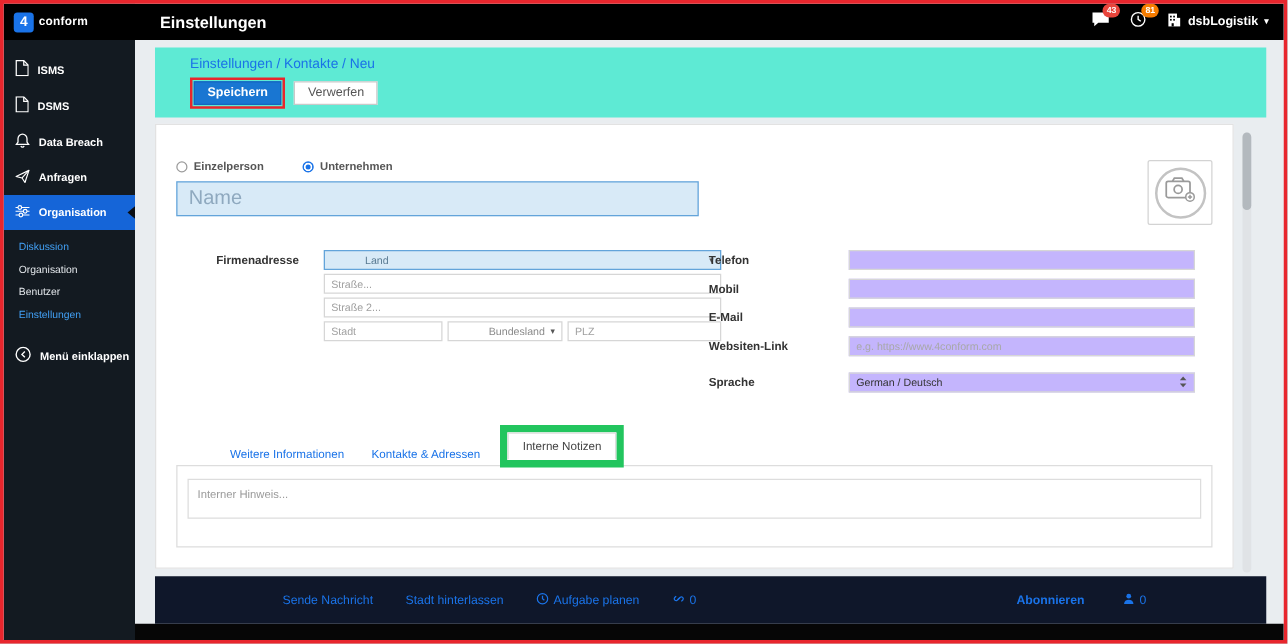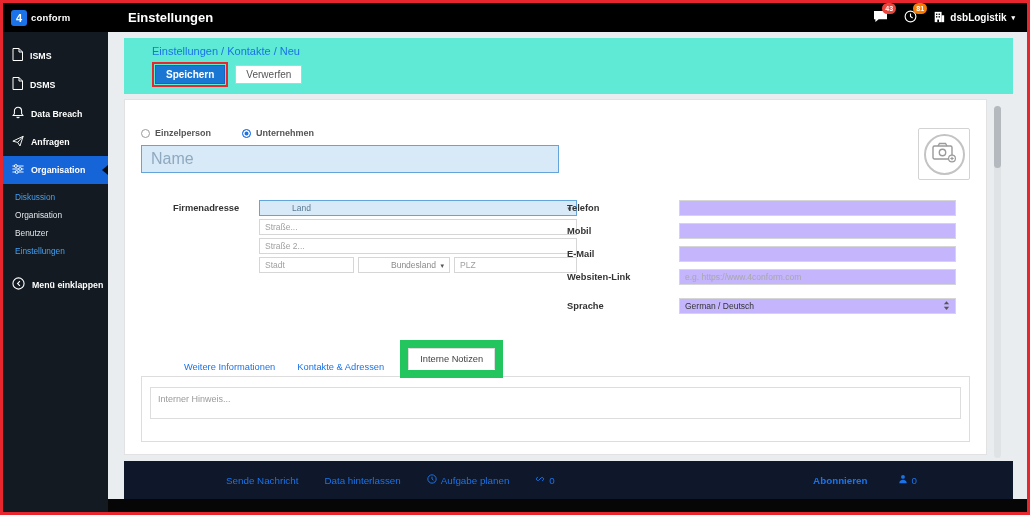--- a/index.html
+++ b/index.html
@@ -73,21 +73,21 @@
   .c-row { display:flex; align-items:center; }
   .c-label { width:112px; flex-shrink:0; font-size:9.3px; font-weight:bold; color:#333; }
   .c-field { flex:1; height:16px; border:1px solid #d6d6d6; font-size:8.5px; padding:0 5px; color:#666; font-family:inherit; background:#c4b5fd; }
   .c-field::placeholder { color:#a8a8a8; }
   .c-row.lang { margin-top:6px; }
   div.c-field { display:flex; align-items:center; justify-content:space-between; color:#333; cursor:pointer;text-align:right; }
 
   .tabs { display:flex; align-items:flex-end; margin-top:26px; padding-left:32px; }
   .tab { font-size:9.3px; color:#1a73e8; padding:5px 11px; cursor:pointer; white-space:nowrap; }
   .tab.active { color:#444; background:#fff; border:1px solid #ddd; border-bottom:1px solid #fff; }
-  .tab-annotation { border:8px solid #22c55e; margin:0 5px -1px; }
+  .tab-annotation { border:6px solid #22c55e; margin:0 5px -1px; }
   .tab-box { border:1px solid #ddd; margin-top:-1px; height:66px; padding:10px 8px; }
   .note-input { width:100%; height:32px; border:1px solid #ddd; resize:none; font-family:inherit; font-size:9px; padding:6px 7px; color:#666; }
   .note-input::placeholder { color:#9a9a9a; }
 
   .scrollbar { position:absolute; top:74px; right:26px; width:7px; height:352px; background:#e0e3e6; border-radius:4px; cursor:pointer; }
   .scroll-thumb { width:100%; height:62px; background:#b3b9be; border-radius:4px; }
 
   .footer-bar { margin-top:auto; background:#0f172a; height:38px; display:flex; align-items:center; padding:0 96px 0 102px; margin-right:-26px; }
   .footer-links { display:flex; gap:26px; align-items:center; }
   .flink { display:flex; align-items:center; gap:4px; color:#1a73e8; font-size:9.8px; cursor:pointer; white-space:nowrap; }
@@ -300,21 +300,21 @@
       <div class="scrollbar">
         <div class="scroll-thumb"></div>
       </div>
 
       <div class="footer-bar">
         <div class="footer-links">
           <span class="flink">
             <span>Sende Nachricht</span>
           </span>
           <span class="flink">
-            <span>Data hinterlassen</span>
+            <span>Stadt hinterlassen</span>
           </span>
           <span class="flink">
             <span><svg width="10" height="10" viewBox="0 0 12 12">
                   <circle cx="6" cy="6" r="5" fill="none" stroke="#1a73e8" stroke-width="1.2"></circle>
                   <path d="M6 3.2V6l1.8 1.4" fill="none" stroke="#1a73e8" stroke-width="1.2"></path>
                 </svg></span>
             <span>Aufgabe planen</span>
           </span>
           <span class="flink">
             <span><svg width="10" height="10" viewBox="0 0 12 12">

